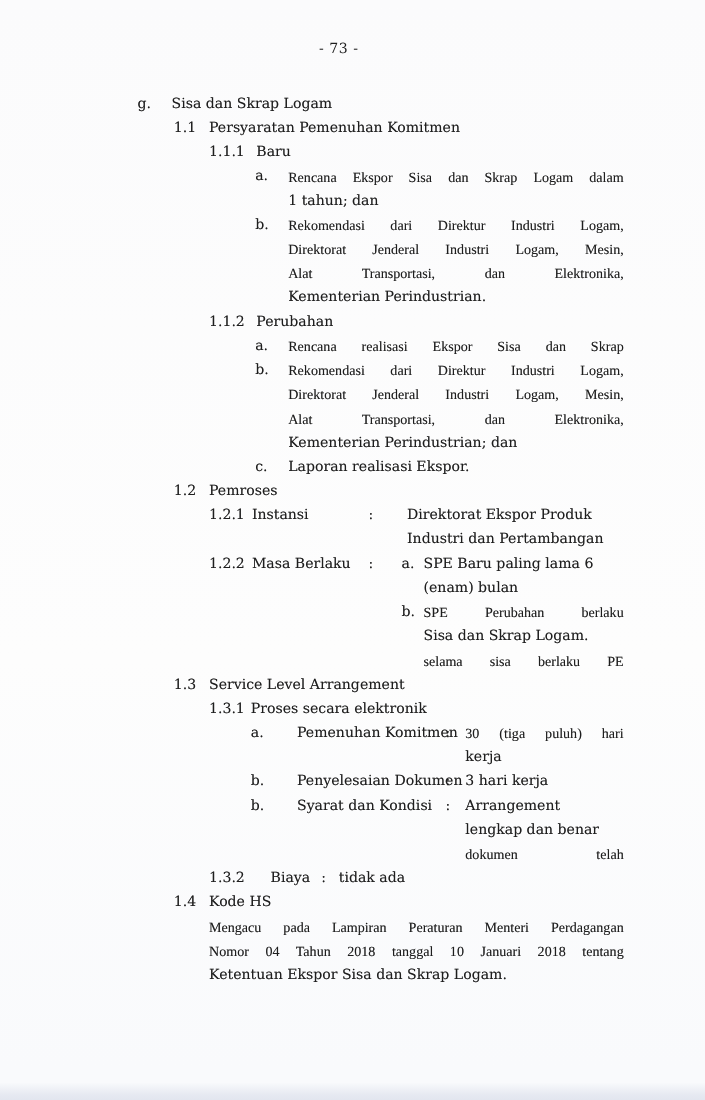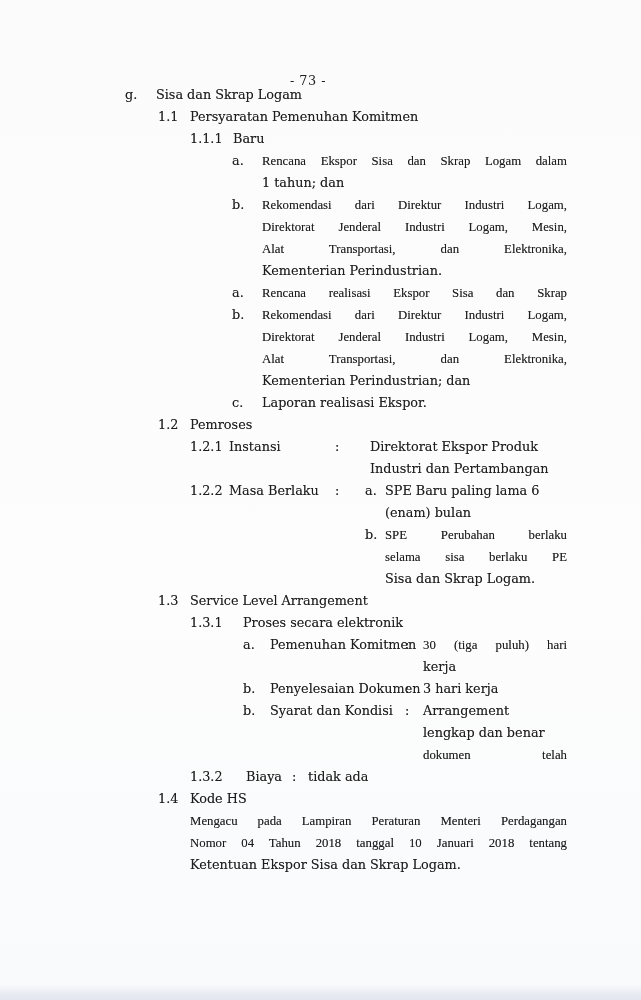--- a/index.html
+++ b/index.html
@@ -8,41 +8,40 @@
     width:641px;height:1000px;
     background:linear-gradient(180deg,#fbfbfc 0%, #fdfdfd 60%, #f9fafc 97%);
     font-family:"DejaVu Serif", serif;
     color:#1e1e1e;
     overflow:hidden;
   }
   .pageno{
     position:absolute;top:37px;left:0;width:616px;
     text-align:center;font-size:12.8px;line-height:15px;
     letter-spacing:0.5px;
-    margin-top:36px;
   }
   .content{position:absolute;top:84px;left:0;width:641px;}
   .ln{position:relative;height:22px;}
   .seg{
     position:absolute;top:0;
     font-size:12.8px;line-height:22px;
     white-space:nowrap;
     text-shadow:0 0 0.6px rgba(25,25,25,0.45);
   }
   .jseg{
     white-space:normal;
     text-align:justify;
     -moz-text-align-last:justify;
     text-align-last:justify;
     font-family:Liberation Serif, serif;
   }
   .it{}
   
   .x125{left:125px}.x156{left:156px}.x158{left:158px}.x190{left:190px}
-  .x229{left:229px}.x232{left:232px}.x233{left:233px}.x243{left:243px}
+  .x229{left:229px}.x232{left:232px}.x233{left:233px}.x243{left:228px}
   .x246{left:246px}.x262{left:262px}.x270{left:270px}.x292{left:292px}
   .x308{left:308px}.x335{left:335px}.x365{left:365px}.x370{left:370px}
   .x385{left:385px}.x405{left:405px}.x423{left:423px}
   
   .j262{width:305px}.j190{width:377px}.j385{width:182px}.j423{width:144px}
   .bottom-edge{
     position:absolute;left:0;bottom:0;width:641px;height:16px;
     background:linear-gradient(180deg, rgba(228,231,239,0) 0%, #e6e9f1 70%, #e2e6ef 100%);
   }
 </style>
@@ -85,20 +84,24 @@
     <div class="ln">
       <span class="seg jseg x262 j262">Direktorat Jenderal Industri Logam, Mesin,</span>
     </div>
     <div class="ln">
       <span class="seg jseg x262 j262">Alat Transportasi, dan Elektronika,</span>
     </div>
     <div class="ln">
       <span class="seg x262">Kementerian Perindustrian.</span>
     </div>
 
+    <div class="ln">
+      <span class="seg x190">1.1.2</span>
+      <span class="seg x233">Perubahan</span>
+    </div>
 
     <div class="ln">
       <span class="seg x232">a.</span>
       <span class="seg jseg x262 j262">Rencana realisasi Ekspor Sisa dan Skrap</span>
     </div>
 
     <div class="ln">
       <span class="seg x232">b.</span>
       <span class="seg jseg x262 j262">Rekomendasi dari Direktur Industri Logam,</span>
     </div>
@@ -140,24 +143,24 @@
       <span class="seg x385">SPE Baru paling lama 6</span>
     </div>
     <div class="ln">
       <span class="seg x385">(enam) bulan</span>
     </div>
     <div class="ln">
       <span class="seg x365">b.</span>
       <span class="seg jseg x385 j385">SPE Perubahan berlaku</span>
     </div>
     <div class="ln">
+      <span class="seg x385">Sisa dan Skrap Logam.</span>
+    </div>
+    <div class="ln">
       <span class="seg jseg x385 j385">selama sisa berlaku PE</span>
-    </div>
-    <div class="ln">
-      <span class="seg x385">Sisa dan Skrap Logam.</span>
     </div>
 
     <div class="ln">
       <span class="seg x158">1.3</span>
       <span class="seg x190 it">Service Level Arrangement</span>
     </div>
 
     <div class="ln">
       <span class="seg x190">1.3.1</span>
       <span class="seg x243">Proses secara elektronik</span>

